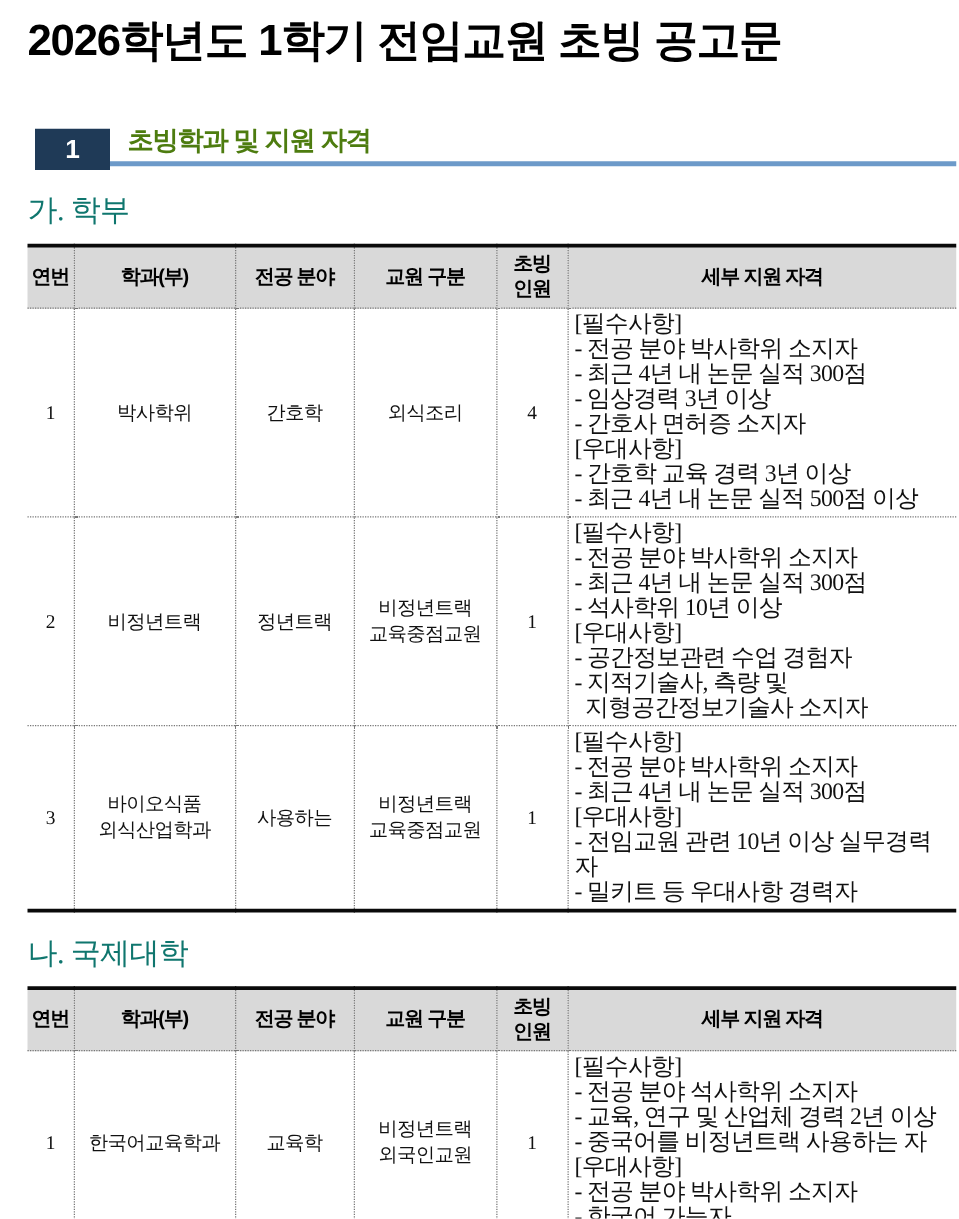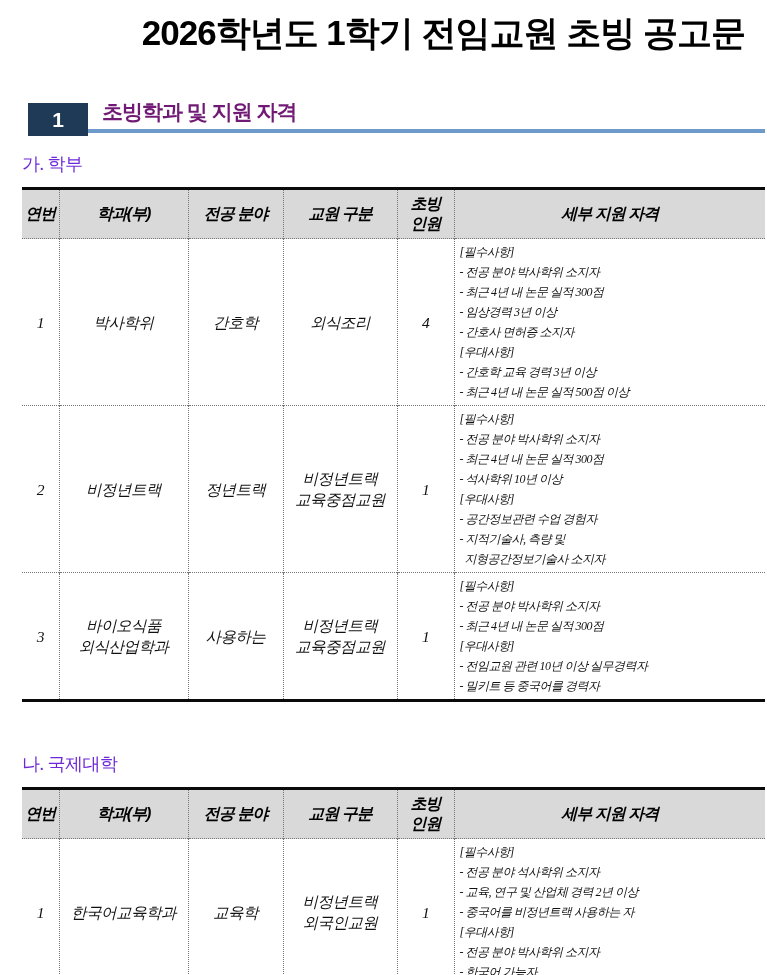--- a/index.html
+++ b/index.html
@@ -11,21 +11,21 @@
   }
   .page {
     width: 767px;
     height: 975px;
     background: #ffffff;
     box-sizing: border-box;
     padding: 8px 2px 0 22px;
     overflow: hidden;
   }
   .doc-title {
-    text-align: right;
+    text-align: left;
     font-family: "Liberation Sans", "DejaVu Sans", sans-serif;
     font-weight: 800;
     font-size: 35px;
     letter-spacing: -1px;
     color: #000000;
     margin: 2px 20px 0 0;
     line-height: 46px;
   }
   .section-header {
     display: flex;
@@ -49,37 +49,36 @@
     flex: 1 1 auto;
     border-bottom: 4px solid #6d9ac9;
     margin-bottom: 3px;
     padding: 0 0 3px 14px;
   }
   .section-title {
     font-family: "Liberation Sans", "DejaVu Sans", sans-serif;
     font-weight: 800;
     font-size: 21px;
     letter-spacing: -1px;
-    color: #701a75;
+    color: #4d7c0f;
   }
   .tbl-label {
-    font-size: 18px;
-    color: #6d28d9;
+    font-size: 24px;
+    color: #0f766e;
     margin: 16px 0 11px 0;
     letter-spacing: -0.5px;
   }
   .tbl-label.second {
-    margin-top: 50px;
+    margin-top: 16px;
   }
   table.recruit-table {
     border-collapse: collapse;
     table-layout: fixed;
     width: 743px;
     border-top: 3px solid #0a0a0a;
-    font-style: italic;
   }
   table.recruit-table.closed-bottom { border-bottom: 3px solid #0a0a0a; }
   table.recruit-table.dotted-bottom { border-bottom: 1px dotted #666666; }
   .recruit-table col.c-no    { width: 37px; }
   .recruit-table col.c-dept  { width: 129px; }
   .recruit-table col.c-major { width: 95px; }
   .recruit-table col.c-type  { width: 114px; }
   .recruit-table col.c-cnt   { width: 57px; }
   .recruit-table col.c-det   { width: auto; }
   .recruit-table th {
@@ -109,21 +108,21 @@
     white-space: pre-line;
     line-height: 21px;
   }
   .recruit-table tbody td.details-cell {
     text-align: left;
     vertical-align: middle;
     padding: 3px 2px 3px 5px;
   }
   .detail-line {
     white-space: pre-wrap;
-    font-size: 12px;
+    font-size: 19px;
     line-height: 20px;
     letter-spacing: -0.5px;
   }
 </style>
 </head>
 <body>
 
 <div class="page">
 
   <div class="doc-title">2026학년도 1학기 전임교원 초빙 공고문</div>
@@ -176,21 +175,21 @@
           <td class="details-cell"><div class="detail-line">[필수사항]</div><div class="detail-line">- 전공 분야 박사학위 소지자</div><div class="detail-line">- 최근 4년 내 논문 실적 300점</div><div class="detail-line">- 석사학위 10년 이상</div><div class="detail-line">[우대사항]</div><div class="detail-line">- 공간정보관련 수업 경험자</div><div class="detail-line">- 지적기술사, 측량 및</div><div class="detail-line">  지형공간정보기술사 소지자</div></td>
         </tr>
         <tr>
           <td>3</td>
           <td>바이오식품
 외식산업학과</td>
           <td>사용하는</td>
           <td>비정년트랙
 교육중점교원</td>
           <td>1</td>
-          <td class="details-cell"><div class="detail-line">[필수사항]</div><div class="detail-line">- 전공 분야 박사학위 소지자</div><div class="detail-line">- 최근 4년 내 논문 실적 300점</div><div class="detail-line">[우대사항]</div><div class="detail-line">- 전임교원 관련 10년 이상 실무경력자</div><div class="detail-line">- 밀키트 등 중국어를 경력자</div></td>
+          <td class="details-cell"><div class="detail-line">[필수사항]</div><div class="detail-line">- 전공 분야 박사학위 소지자</div><div class="detail-line">- 최근 4년 내 논문 실적 300점</div><div class="detail-line">[우대사항]</div><div class="detail-line">- 전임교원 관련 10년 이상 실무경력자</div><div class="detail-line">- 밀키트 등 우대사항 경력자</div></td>
         </tr>
       </tbody>
   </table>
 
   <div class="tbl-label second">나. 국제대학</div>
 
   <table class="recruit-table dotted-bottom">
     <colgroup>
       <col class="c-no">
         <col class="c-dept">

